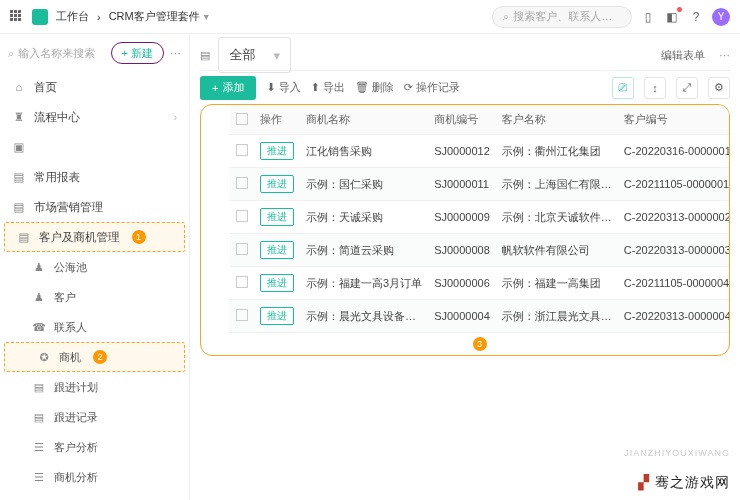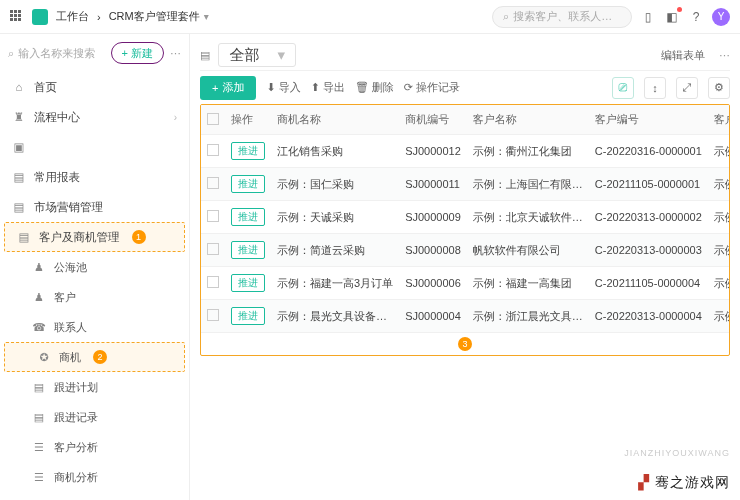--- a/index.html
+++ b/index.html
@@ -24,32 +24,32 @@
 
 .nav-item { height: 30px; display: flex; align-items: center; padding: 0 12px; gap: 8px; color: #444; cursor: pointer; font-size: 11.5px; }
 .nav-item .nav-icon { width: 14px; color: #888; text-align: center; }
 .nav-item.level2 { padding-left: 32px; font-size: 11px; color: #555; }
 .nav-item.hi { background: #fff8ec; border: 1px dashed #f5a623; margin: 0 4px; border-radius: 2px; }
 .nav-item .chev-r { margin-left: auto; color: #bbb; font-size: 10px; }
 .nav-item .num-badge { width: 14px; height: 14px; border-radius: 50%; background: #ff9800; color: #fff; font-size: 9px; display: flex; align-items: center; justify-content: center; margin-left: 4px; }
 
 .main { flex: 1; display: flex; flex-direction: column; padding: 6px 10px 0; overflow: hidden; }
 .view-row { height: 30px; display: flex; align-items: center; gap: 8px; }
-.view-sel { height: 24px; border: 1px solid #e3e3e3; border-radius: 3px; padding: 0 10px; display: flex; align-items: center; gap: 18px; font-size: 15px; color: #444; background: #fff; }
+.view-sel { height: 36px; border: 1px solid #e3e3e3; border-radius: 3px; padding: 0 10px; display: flex; align-items: center; gap: 18px; font-size: 13px; color: #444; background: #fff; }
 .view-row .spacer { flex: 1; }
 .edit-form { font-size: 11px; color: #666; padding: 2px 6px; }
 
 .toolbar { height: 34px; display: flex; align-items: center; gap: 10px; border-top: 1px solid #f0f0f0; }
 .add-btn { height: 24px; background: #1abc9c; color: #fff; border: none; border-radius: 3px; padding: 0 12px; font-size: 11px; display: flex; align-items: center; gap: 4px; }
 .tool-link { font-size: 11px; color: #666; display: flex; align-items: center; gap: 3px; }
 .toolbar .spacer { flex: 1; }
 .tool-icon { width: 22px; height: 22px; border: 1px solid #e3e3e3; border-radius: 3px; display: flex; align-items: center; justify-content: center; color: #666; font-size: 11px; }
 .tool-icon.filter { color: #1abc9c; border-color: #bfe8de; }
 
-.table-wrap { border: 1.5px solid #f5a623; border-radius: 2px; overflow: hidden; }
+.table-wrap { border: 1.5px solid #f5a623; border-radius: 12px; overflow: hidden; padding-left: 29px; }
 table { width: 100%; border-collapse: collapse; font-size: 11px; }
 th, td { text-align: left; padding: 7px 6px; border-bottom: 1px solid #f0f0f0; white-space: nowrap; overflow: hidden; text-overflow: ellipsis; }
 th { background: #fafafa; color: #666; font-weight: 500; }
 td { color: #444; }
 .chk { width: 12px; height: 12px; border: 1px solid #ccc; display: inline-block; }
 .push-btn { height: 18px; border: 1px solid #1abc9c; color: #1abc9c; background: #fff; border-radius: 2px; padding: 0 6px; font-size: 10px; }
 tr.even { background: #fafbfb; }
 .table-caret { text-align: center; color: #ff9800; font-size: 11px; padding: 4px 0; }
 
 .col-chk { width: 26px; }

